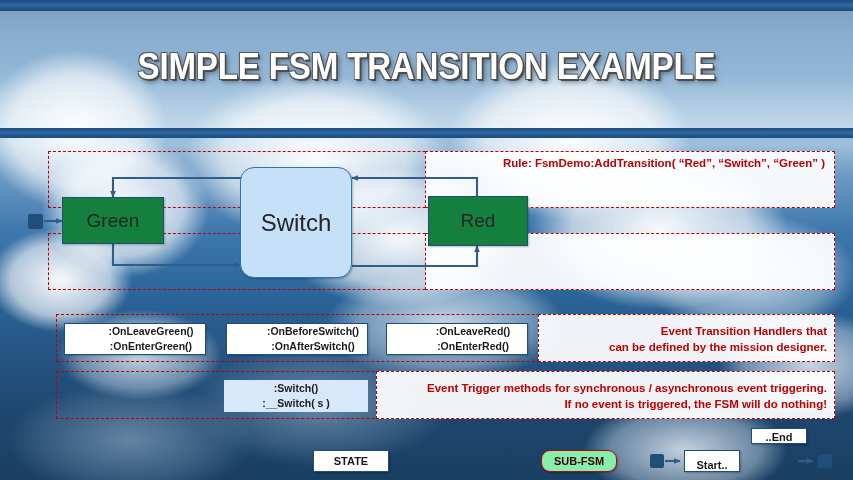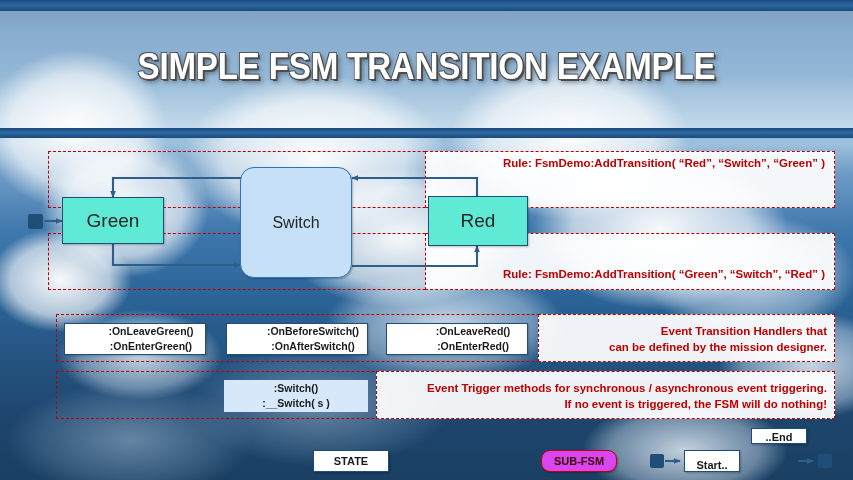--- a/index.html
+++ b/index.html
@@ -91,35 +91,35 @@
     color: #c00000;
     font-weight: bold;
     font-size: 11.5px;
     white-space: nowrap;
     text-align: right;
   }
 
   
   .state-box {
     position: absolute;
-    background: #5eead4;
+    background: #15803d;
     border: 1.7px solid #1f4e79;
     display: flex; align-items: center; justify-content: center;
     color: #262626;
     font-size: 19px;
     box-shadow: 1px 1px 2px rgba(0,0,0,0.25);
   }
   .event-box {
     position: absolute;
     background: #c5e0f7;
     border: 1.7px solid #2e75b6;
     border-radius: 14px;
     display: flex; align-items: center; justify-content: center;
     color: #262626;
-    font-size: 16px;
+    font-size: 24px;
     box-shadow: 1px 1px 2px rgba(0,0,0,0.25);
   }
 
   
   .handler-box {
     position: absolute;
     background: #ffffff;
     border: 1.5px solid #1f4e79;
     display: flex; flex-direction: column;
     align-items: center; justify-content: center;
@@ -141,21 +141,21 @@
   
   .legend-state, .legend-event, .legend-subfsm, .legend-node {
     position: absolute;
     display: flex; align-items: center; justify-content: center;
     font-size: 11px; font-weight: bold; color: #1a1a1a;
     box-shadow: 1px 1px 2px rgba(0,0,0,0.28);
   }
   .legend-state { background:#fff; border:1.6px solid #1f4e79; }
   .legend-node  { background:#fff; border:1.6px solid #1f4e79;align-items:flex-end; }
   .legend-event { background:#c5e0f7; border:1.6px solid #2e75b6; border-radius:9px; }
-  .legend-subfsm{ background:#d946ef; border:1.6px solid #c00000; border-radius:9px; color:#3a0000; }
+  .legend-subfsm{ background:#86efac; border:1.6px solid #c00000; border-radius:9px; color:#3a0000; }
   .marker-sq {
     position: absolute;
     background: #1f4e79;
     border-radius: 2px;
   }
 
   svg.wires { position: absolute; inset: 0; pointer-events: none; }
 </style>
 </head>
 <body>
@@ -183,21 +183,20 @@
   <div class="header-wash"></div>
   <div class="band band-bottom"></div>
   <div id="title">SIMPLE FSM TRANSITION EXAMPLE</div>
 
   <div class="rule-frame" style="left:48px; top:151px; width:787px; height:57px;"></div>
   <div class="rule-fill" style="left:425px; top:151px; width:410px; height:57px;"></div>
   <div class="rule-text" style="left:425px; top:157px; width:400px;">Rule: FsmDemo:AddTransition( “Red”, “Switch”, “Green” )</div>
 
   <div class="rule-frame" style="left:48px; top:233px; width:787px; height:57px;"></div>
   <div class="rule-fill" style="left:425px; top:233px; width:410px; height:57px;"></div>
-  <div class="rule-text" style="left:425px; top:268px; width:400px;">Rule: FsmDemo:AddTransition( “Green”, “Switch”, “Red” )</div>
 
   <svg class="wires" width="853" height="480">
     <defs>
       <marker id="ah" markerWidth="7" markerHeight="7" refX="6" refY="3.2" orient="auto" markerUnits="userSpaceOnUse">
         <path d="M0,0.4 L7,3.2 L0,6 z" fill="#2e5f8a"></path>
       </marker>
     </defs>
     <g stroke="#2e5f8a" stroke-width="2.1" fill="none">
 
       <path d="M44,221 L62,221" marker-end="url(#ah)"></path>

